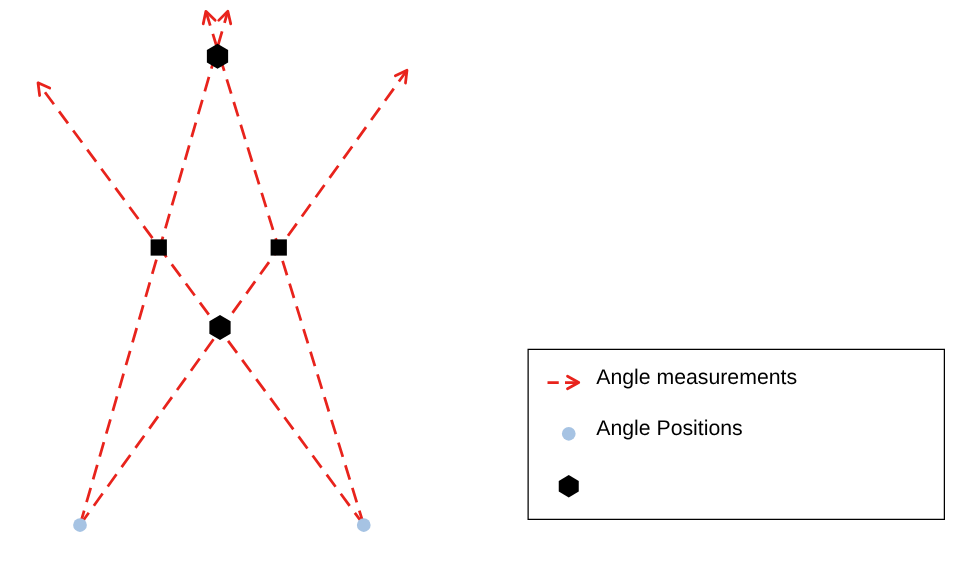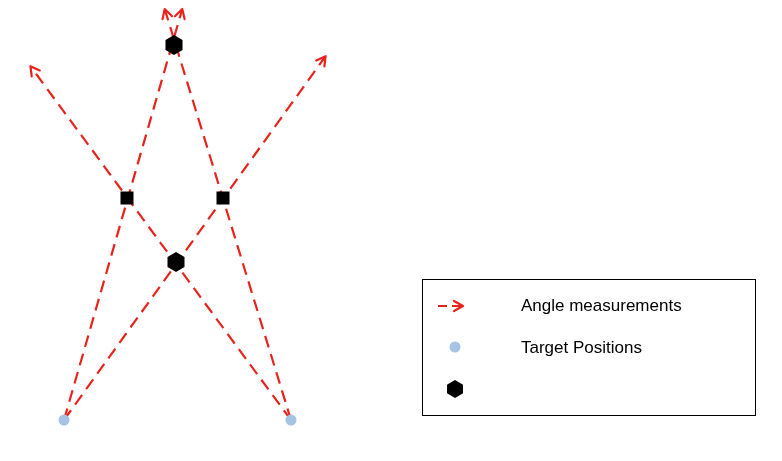--- a/index.html
+++ b/index.html
@@ -31,23 +31,21 @@
     box-sizing: border-box;
     border: 1.6px solid #000000;
     background: #ffffff;
     display: flex;
     flex-direction: column;
     justify-content: space-around;
     padding: 5px 0 5px 10px;
   }
   .legend-row {
     display: flex;
-    align-items: center;
     height: 26px;
-    gap: 44px;
   }
   .legend-marker {
     width: 44px;
     display: flex;
     justify-content: center;
     align-items: center;
     flex: 0 0 44px;
   }
   .legend-label {
     font-size: 17px;
@@ -90,21 +88,21 @@
       </span>
       <span class="legend-label">Angle measurements</span>
     </div>
 
     <div class="legend-row">
       <span class="legend-marker">
         <svg width="16" height="16" viewBox="0 0 16 16">
           <circle cx="8" cy="8" r="5.5" fill="#a6c3e3"></circle>
         </svg>
       </span>
-      <span class="legend-label">Target Positions</span>
+      <span class="legend-label">Angle Positions</span>
     </div>
 
     <div class="legend-row">
       <span class="legend-marker">
         <svg width="18" height="20" viewBox="0 0 18 20">
           <polygon points="9,1 17,5.75 17,14.25 9,19 1,14.25 1,5.75" fill="#000000"></polygon>
         </svg>
       </span>
     </div>
 

